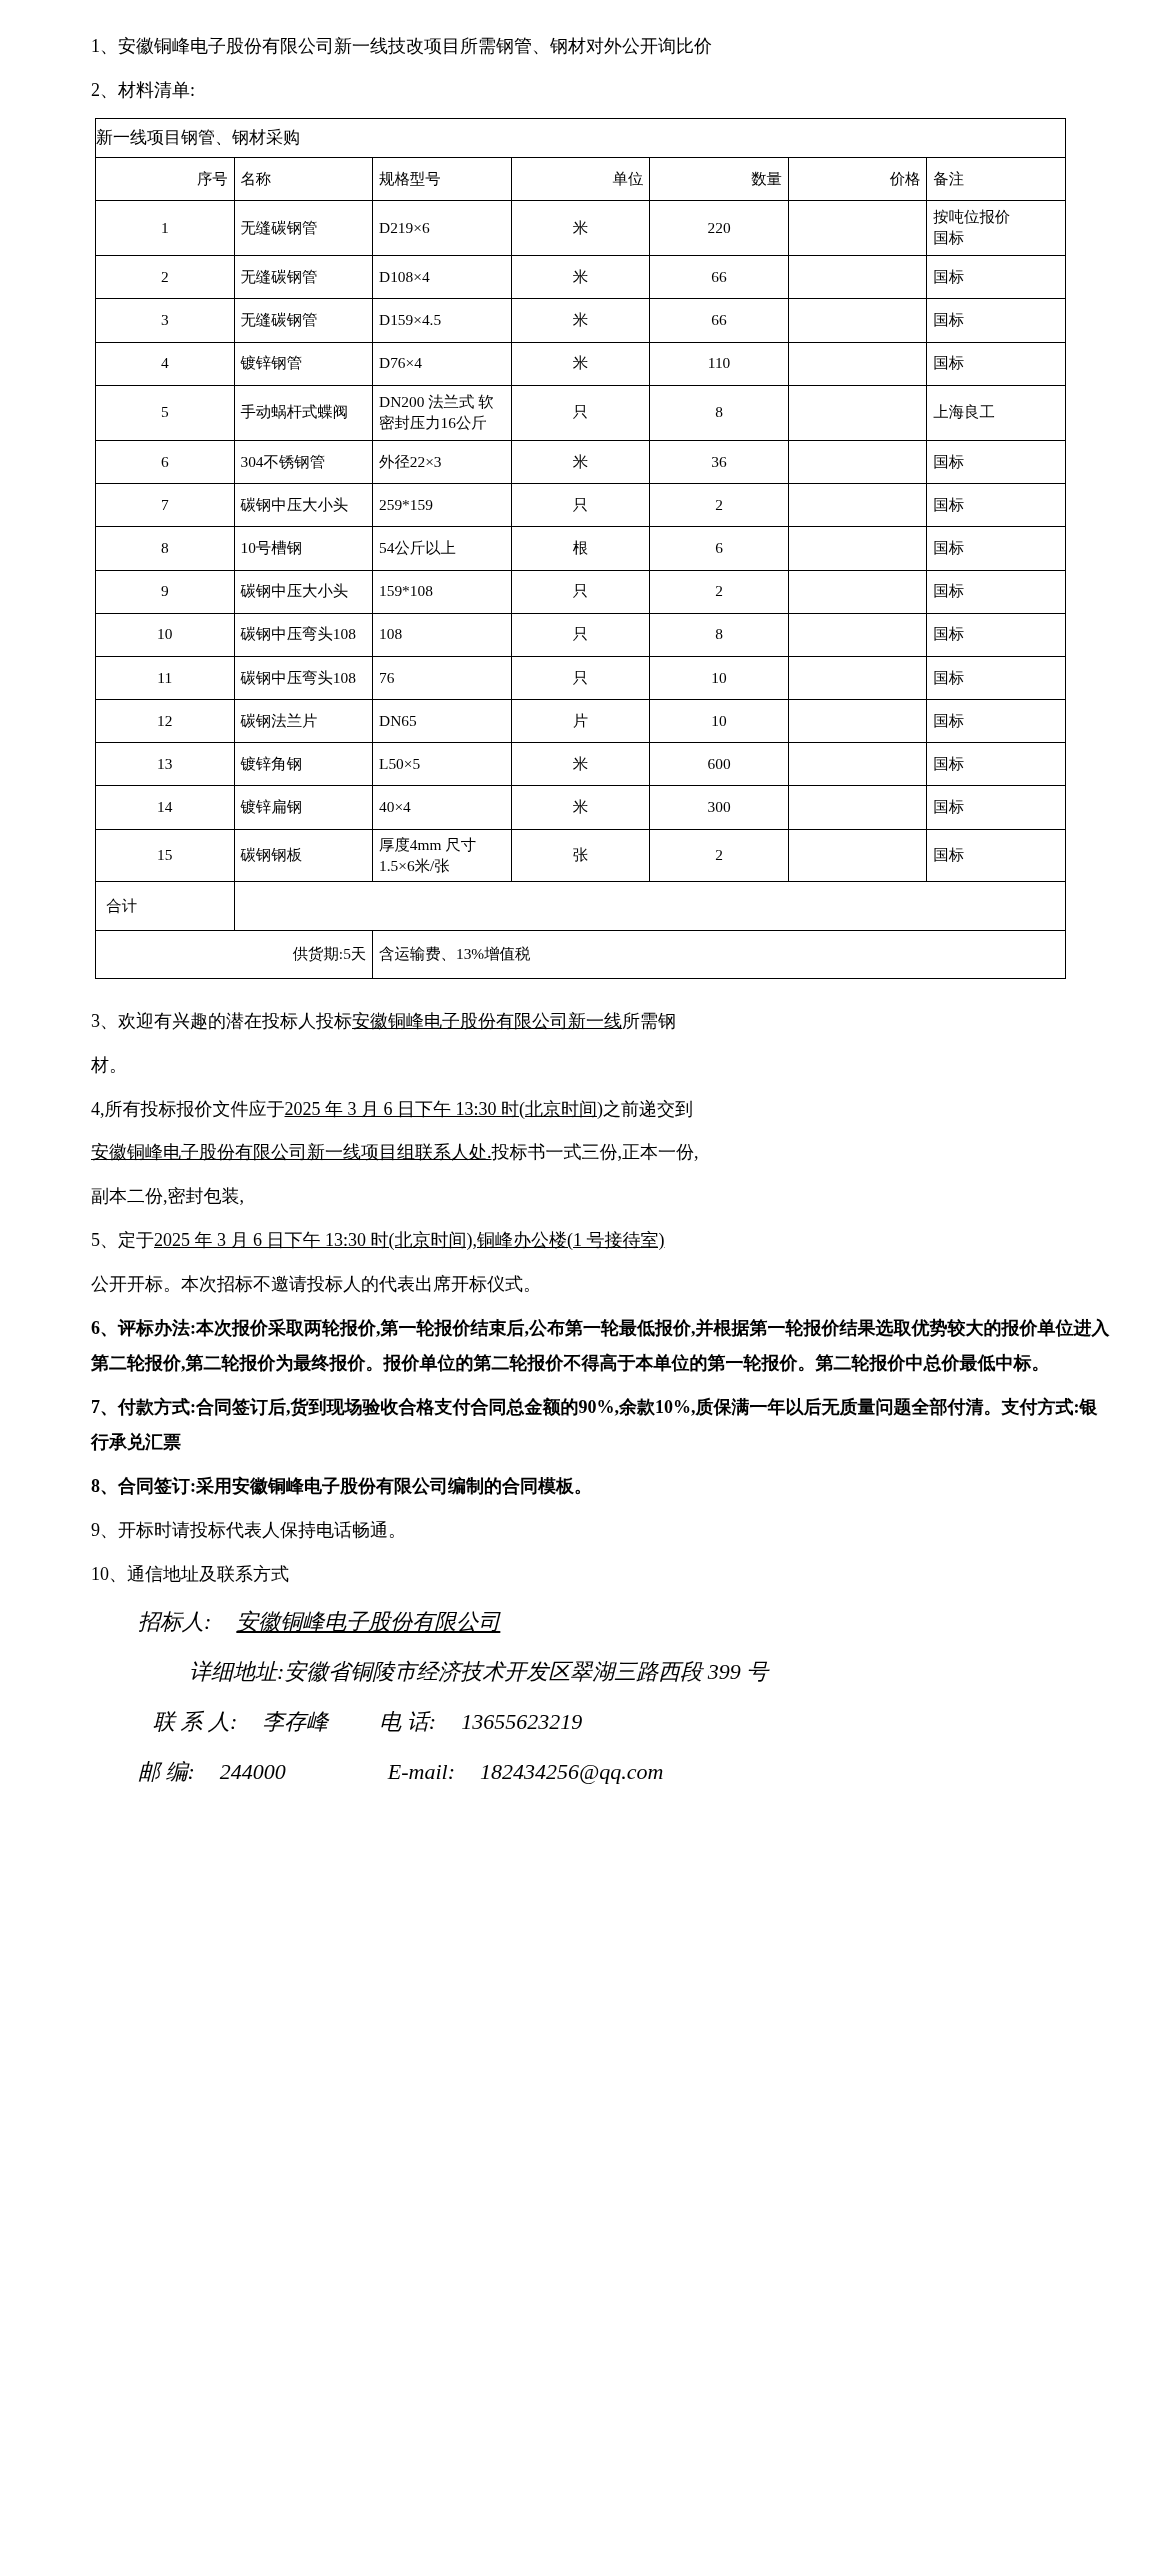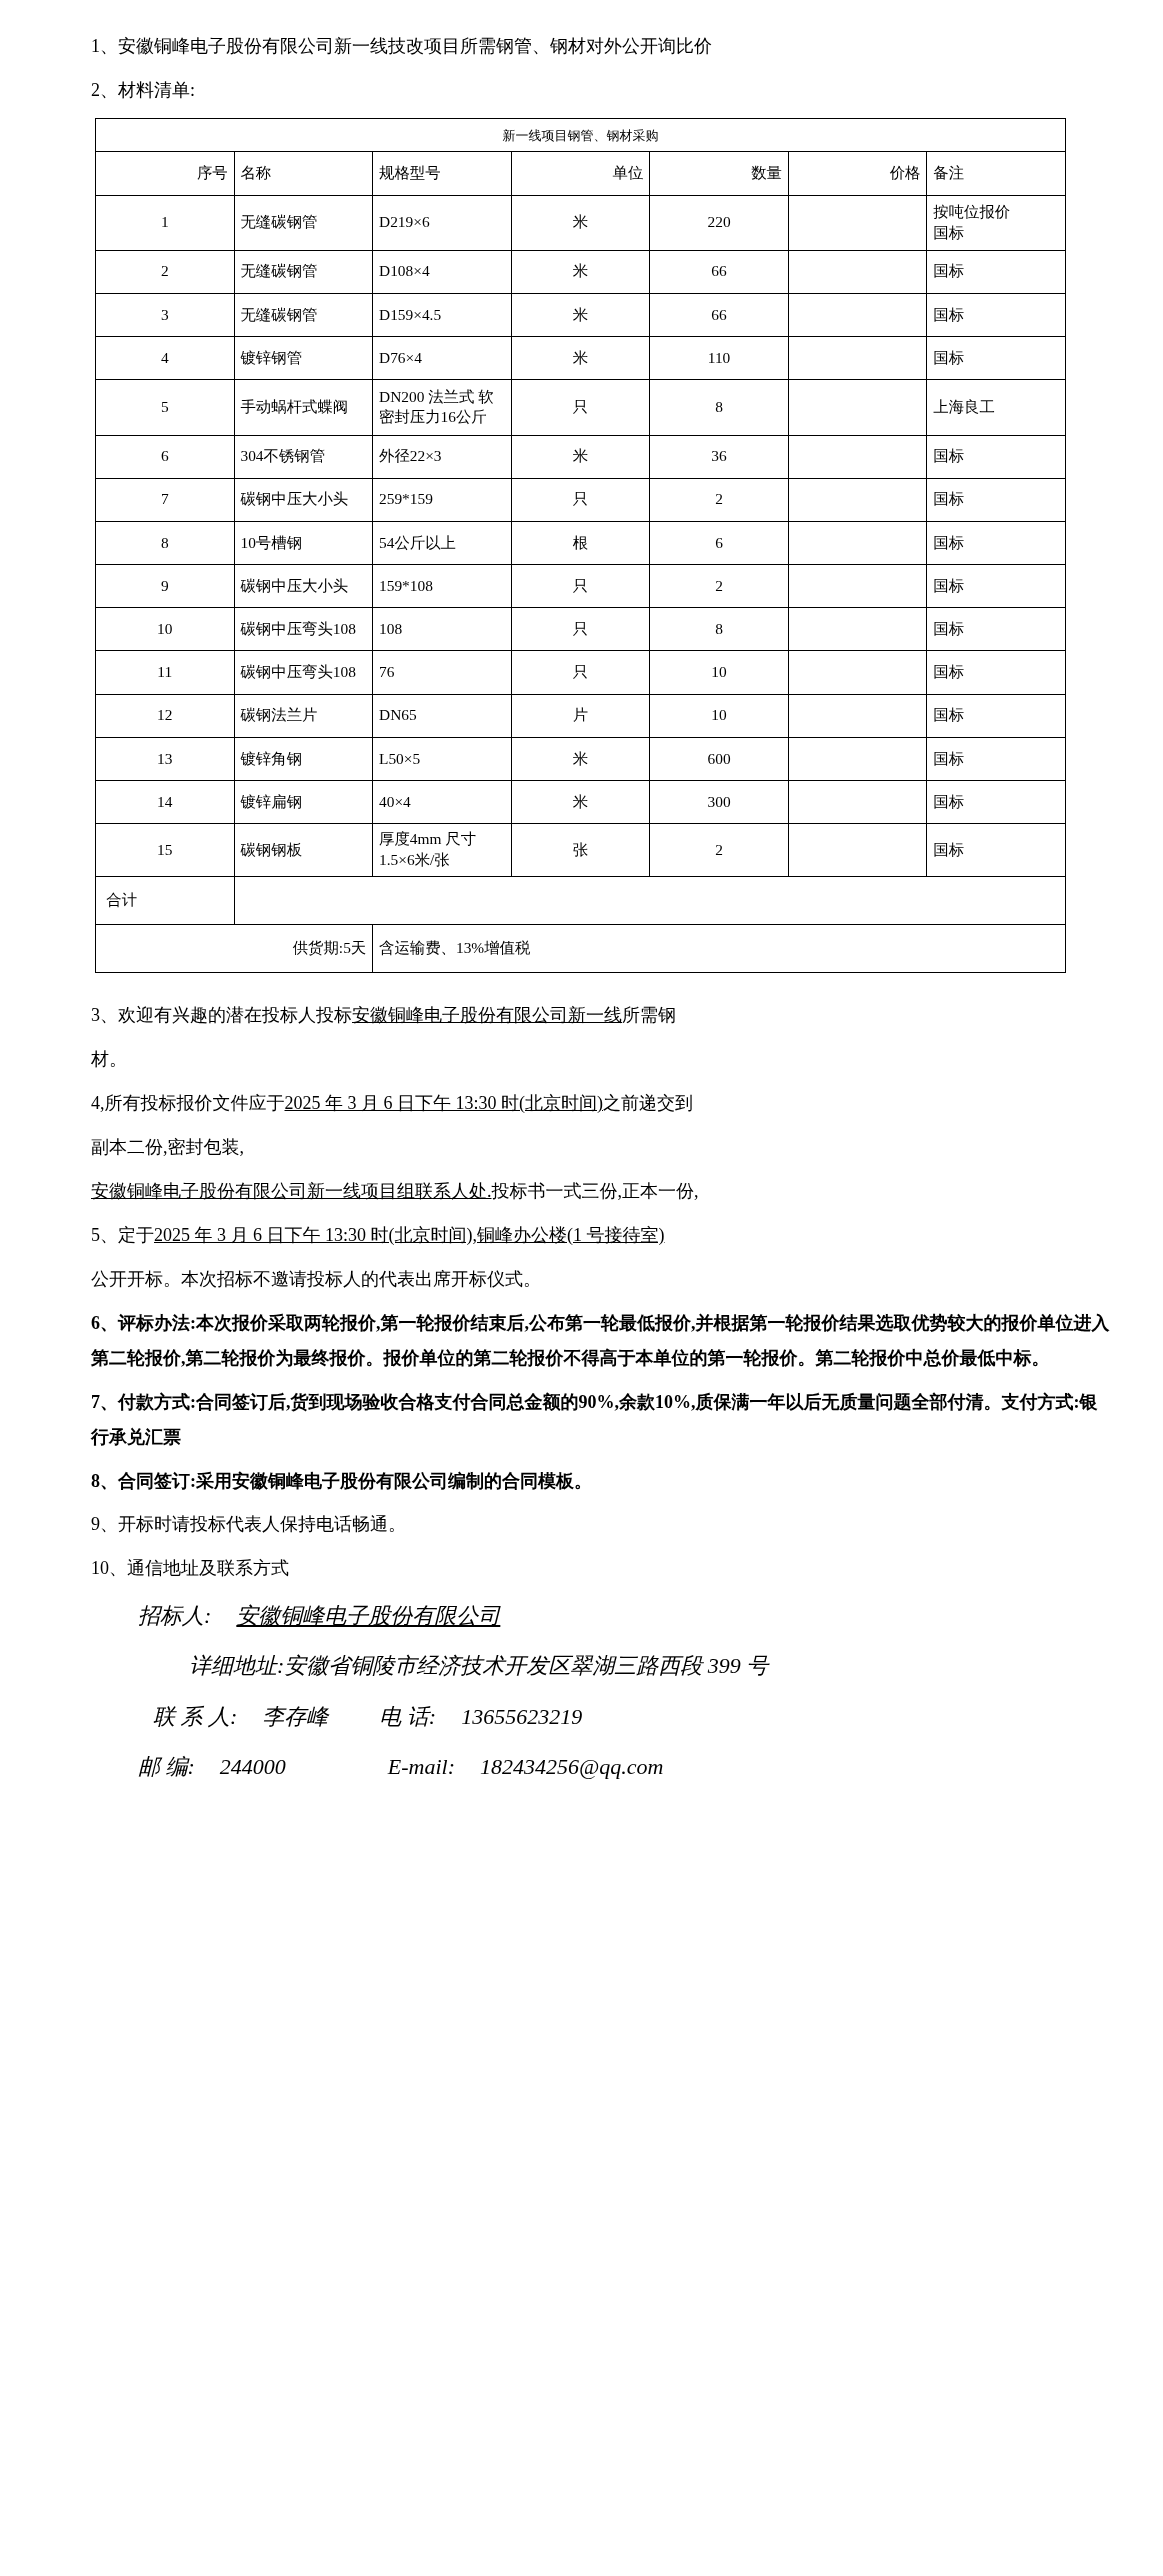--- a/index.html
+++ b/index.html
@@ -47,22 +47,22 @@
   }
   table.mat td, table.mat th {
     border: 0.7px solid #000;
     padding: 5.1px 5.9px;
     vertical-align: middle;
     font-weight: normal;
     font-size: 15.4px;
     line-height: 1.35;
   }
   table.mat .cap {
-    text-align: center;
-    font-size: 13px;
+    text-align: left;
+    font-size: 17px;
     padding: 7.3px 0;
   }
   .c-idx  { width: 51px;  text-align: center; }
   .c-name { width: 249px; }
   .c-spec { width: 242px; }
   .c-unit { width: 88px; text-align: center; }
   .c-qty  { width: 88px; text-align: center; }
   .c-price{ width: 81px; text-align: center; }
   .c-rem  { width: 139px; }
   .hdr td { text-align: right; }
@@ -278,24 +278,24 @@
   <div style="height:25px;"></div>
 
   <p class="para">
     <span>3、欢迎有兴趣的潜在投标人投标</span><span class="u">安徽铜峰电子股份有限公司新一线</span><span>所需钢</span>
   </p>
   <p class="para">材。</p>
 
   <p class="para">
     <span>4,所有投标报价文件应于</span><span class="u">2025 年 3 月 6 日下午 13:30 时(北京时间)</span><span>之前递交到</span>
   </p>
-  <p class="para">副本二份,密封包装,</p>
   <p class="para">
     <span class="u">安徽铜峰电子股份有限公司新一线项目组联系人处.</span><span>投标书一式三份,正本一份,</span>
   </p>
+  <p class="para">副本二份,密封包装,</p>
 
   <p class="para">
     <span>5、定于</span><span class="u">2025 年 3 月 6 日下午 13:30 时(北京时间),铜峰办公楼(1 号接待室)</span>
   </p>
   <p class="para">公开开标。本次招标不邀请投标人的代表出席开标仪式。</p>
 
   <p class="para bold">6、评标办法:本次报价采取两轮报价,第一轮报价结束后,公布第一轮最低报价,并根据第一轮报价结果选取优势较大的报价单位进入第二轮报价,第二轮报价为最终报价。报价单位的第二轮报价不得高于本单位的第一轮报价。第二轮报价中总价最低中标。</p>
   <p class="para bold">7、付款方式:合同签订后,货到现场验收合格支付合同总金额的90%,余款10%,质保满一年以后无质量问题全部付清。支付方式:银行承兑汇票</p>
   <p class="para bold">8、合同签订:采用安徽铜峰电子股份有限公司编制的合同模板。</p>
   <p class="para">9、开标时请投标代表人保持电话畅通。</p>

